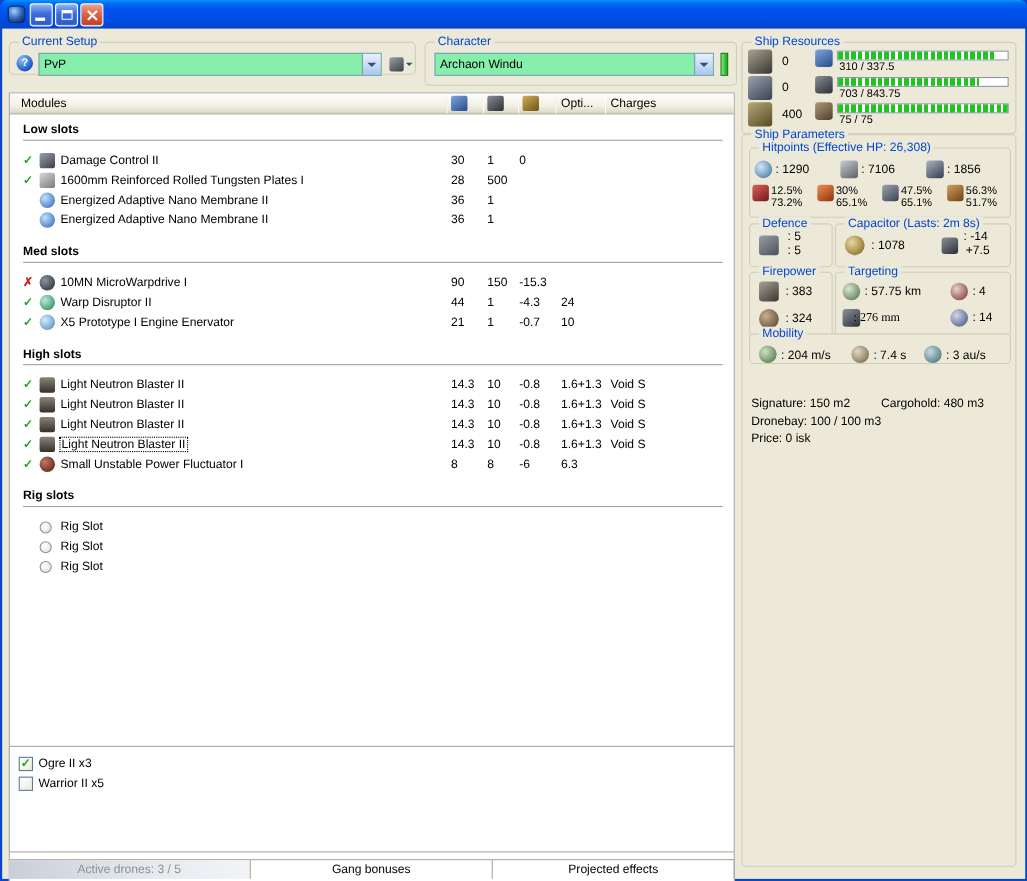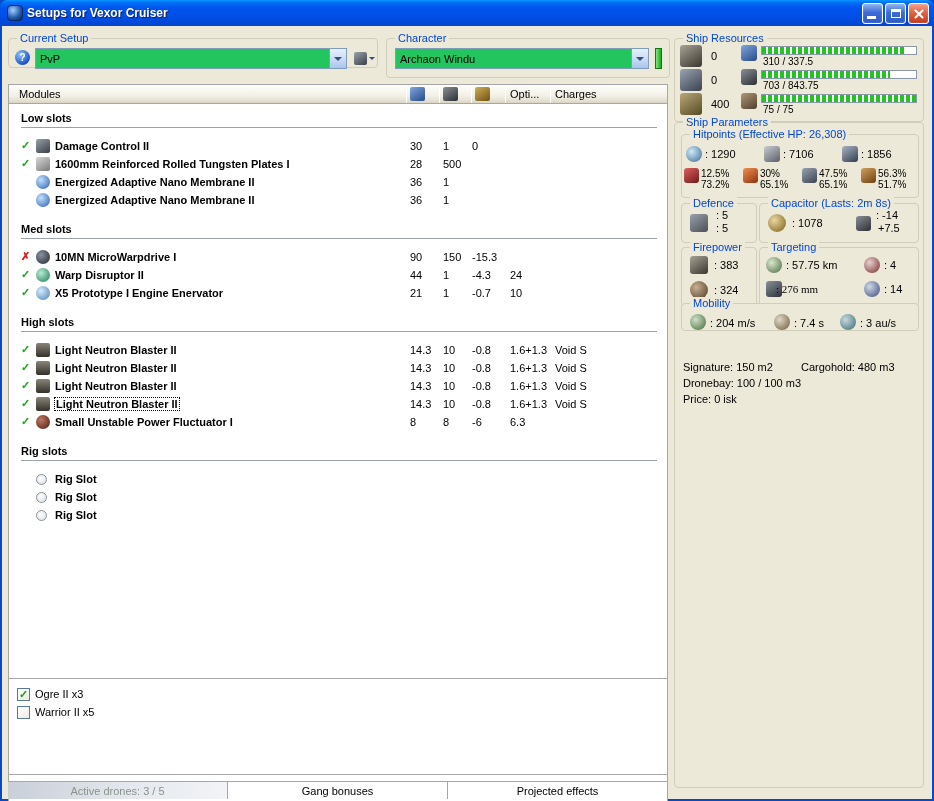--- a/index.html
+++ b/index.html
@@ -50,21 +50,21 @@
   
   .g-setup { left:6px; top:12px; width:370px; height:30px; }
   .g-character { left:384px; top:12px; width:284px; height:40px; }
 
   .help-icon {
     position:absolute; left:6px; top:11px; width:15px; height:15px; border-radius:50%;
     background:radial-gradient(circle at 35% 30%, #8fc2ff, #1a56c4 70%, #0b2e7a);
     color:#fff; font-weight:bold; font-size:10px; text-align:center; line-height:15px;
   }
   .combo {
-    position:absolute; height:21px; background:#22c55e; border:1px solid #7F9DB9; display:flex; align-items:center;
+    position:absolute; height:21px; background:#86efac; border:1px solid #7F9DB9; display:flex; align-items:center;
   }
   .g-setup .combo { left:26px; top:9px; width:312px; }
   .g-character .combo { left:8px; top:9px; width:254px; }
   .combo-text { flex:1 1 auto; padding-left:4px; white-space:nowrap; overflow:hidden; }
   .combo-btn {
     flex:0 0 17px; height:100%; border-left:1px solid #7F9DB9;
     background:linear-gradient(180deg,#E8F0FC,#CBDDF5 50%,#A8C6EE);
     display:flex; align-items:center; justify-content:center;
   }
   .arrow-down { width:0; height:0; border-left:4px solid transparent; border-right:4px solid transparent; border-top:4px solid #31507A; }
@@ -106,21 +106,21 @@
   }
   .mp-body .section-title:first-child { margin-top:8px; }
   .mrow { position:relative; height:18px; }
   .mp-body .mrow:first-of-type { margin-top:10px; }
   .section-title + .mrow { margin-top:10px; }
   .mrow span { position:absolute; top:2px; white-space:nowrap; }
   .c-status { left:12px; font-weight:bold; font-size:11px; top:1px !important; }
   .c-status.on { color:#1FA51F; }
   .c-status.off { color:#D02020; }
   .c-icon { left:27px; width:14px; height:14px; top:1px !important; }
-  .c-name { left:46px;font-weight:bold; }
+  .c-name { left:46px; }
   .c-name.selected { outline:1px dotted #000; padding:0 1px; }
   .c-cpu { left:401px; }
   .c-pg { left:434px; }
   .c-cap { left:463px; }
   .c-opti { left:501px; }
   .c-charge { left:546px; }
 
   .icon-damage-control { background:linear-gradient(145deg,#98a0a8,#3a3f46); border-radius:2px; }
   .icon-armor-plate { background:linear-gradient(145deg,#d8d8d8,#7a7a7a); border-radius:2px; }
   .icon-membrane { background:radial-gradient(circle at 35% 35%, #bfe0ff, #2a5fae); border-radius:50%; }
@@ -221,21 +221,20 @@
   .pt-drone { top:254px; }
   .pt-price { top:270px; }
 </style>
 </head>
 <body>
 
 <div class="window">
 
   <div class="titlebar">
     <span class="app-icon"></span>
-    <span class="title">Setups for Vexor Cruiser</span>
     <span class="tb-buttons">
       <span class="tbb">
           <span class="glyph-min"></span>
         </span>
       <span class="tbb">
           <span class="glyph-max"></span>
         </span>
       <span class="tbb close">
           <span class="glyph-close-a"></span>
           <span class="glyph-close-b"></span>

